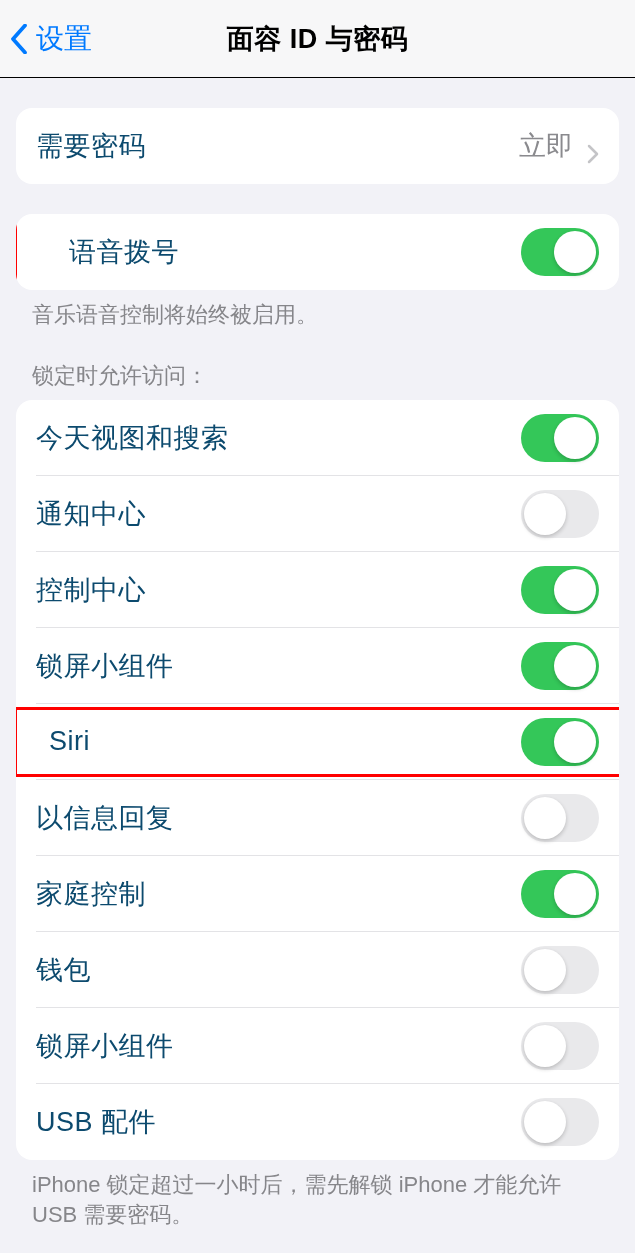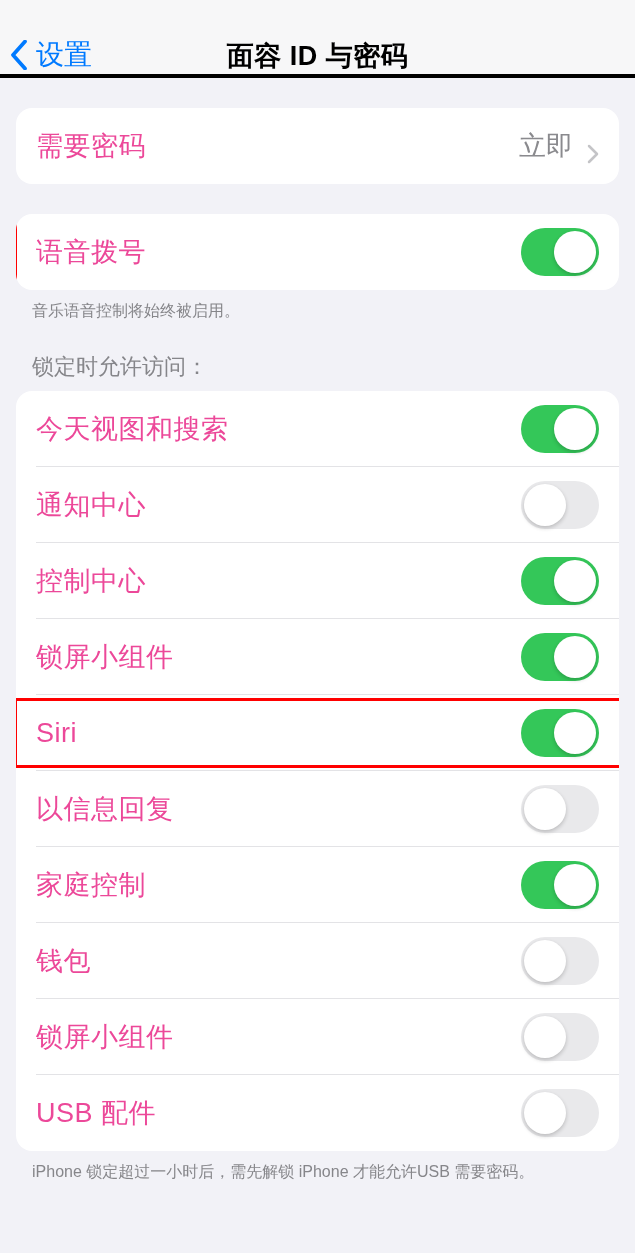--- a/index.html
+++ b/index.html
@@ -11,23 +11,23 @@
     body {
       font-family: -apple-system, "PingFang SC", "Helvetica Neue", sans-serif;
       background: #f2f2f7;
       width: 635px;
       height: 1253px;
       overflow: hidden;
     }
     .nav-bar {
       height: 78px;
       background: #f7f7f8;
-      border-bottom: 4px solid #000000;
-      display: flex;
-      align-items: flex-end;
+      border-bottom: 1px solid #000000;
+      display: flex;
+      align-items: center;
       position: relative;
       padding: 0 10px;
     }
     .back-button {
       display: flex;
       align-items: center;
       color: #007aff;
       font-size: 28px;
       cursor: pointer;
     }
@@ -69,21 +69,21 @@
       content: "";
       position: absolute;
       left: 20px;
       right: 0;
       bottom: 0;
       height: 1px;
       background: #e3e3e6;
     }
     .row-label {
       font-size: 27px;
-      color: #ec4899;
+      color: #0c4a6e;
       letter-spacing: 0.5px;
     }
     .row-value {
       display: flex;
       align-items: flex-end;
       color: #8a8a8e;
       font-size: 27px;
     }
     .chevron-right {
       width: 12px;
@@ -114,32 +114,33 @@
       box-shadow: 0 2px 4px rgba(0,0,0,0.2);
     }
     .toggle-on .toggle-knob {
       right: 3px;
     }
     .toggle-off .toggle-knob {
       left: 3px;
     }
     .footer-text {
       color: #86868a;
-      font-size: 16px;
+      font-size: 22px;
       padding: 10px 32px 0;
       line-height: 1.4;
     }
     .header-text {
       color: #86868a;
       font-size: 22px;
       padding: 30px 32px 8px;
       line-height: 1.4;
     }
     .highlight-box {
       position: relative;
+      padding-left: 33px;
     }
     .highlight-box::before {
       content: "";
       position: absolute;
       border: 3px solid #ff0000;
       pointer-events: none;
       z-index: 10;
     }
     .highlight-1::before {
       top: -3px;

